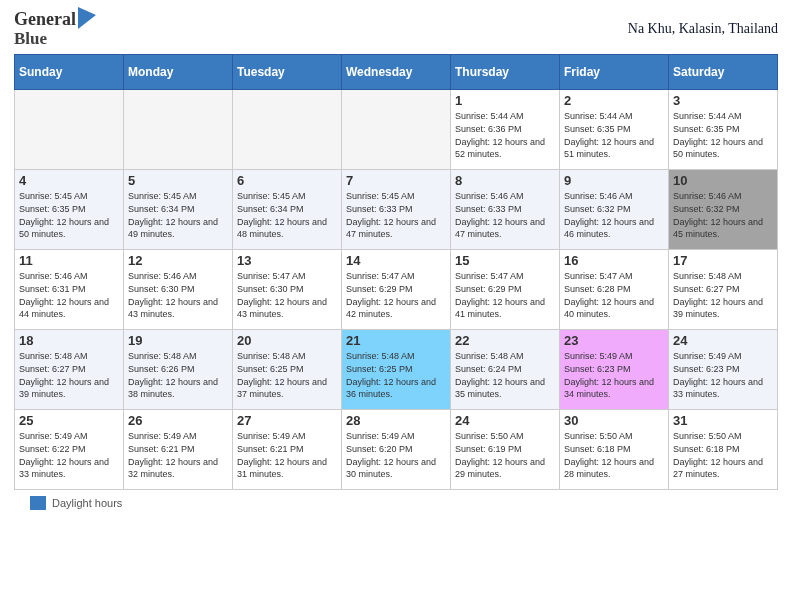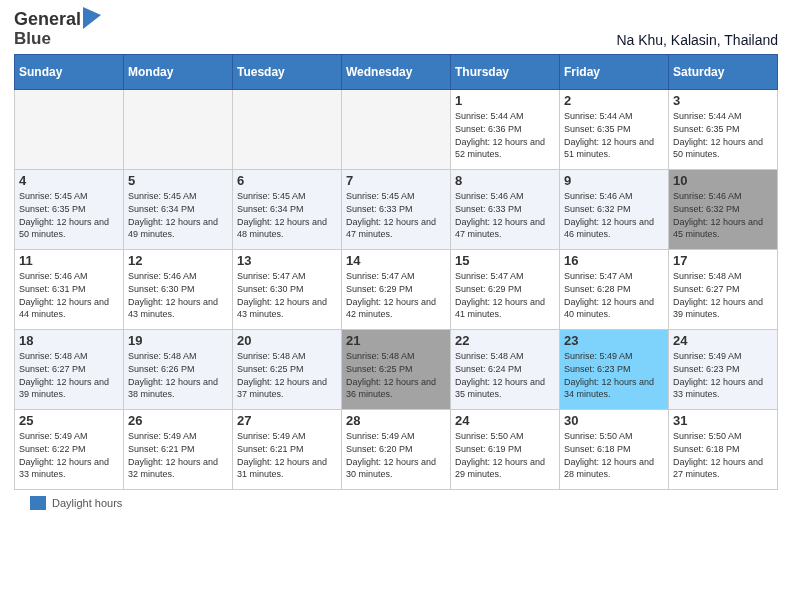--- a/index.html
+++ b/index.html
@@ -11,22 +11,23 @@
       overflow: hidden;
     }
     .page {
       width: 792px;
       min-height: 612px;
       padding: 10px 14px 8px 14px;
     }
     .header {
       display: flex;
       justify-content: space-between;
-      align-items: flex-end;
+      align-items: center;
       margin-bottom: 6px;
+      font-family: Liberation Serif, serif;
     }
     .logo {
       display: flex;
       align-items: center;
     }
     .logo-text {
       display: flex;
       flex-direction: column;
       line-height: 1.1;
     }
@@ -233,29 +234,29 @@
             <div class="day-info">Sunrise: 5:48 AM<br>Sunset: 6:27 PM<br>Daylight: 12 hours and 39 minutes.</div>
           </td>
           <td style="background: rgb(240, 244, 250);">
             <span class="day-num">19</span>
             <div class="day-info">Sunrise: 5:48 AM<br>Sunset: 6:26 PM<br>Daylight: 12 hours and 38 minutes.</div>
           </td>
           <td style="background: rgb(240, 244, 250);">
             <span class="day-num">20</span>
             <div class="day-info">Sunrise: 5:48 AM<br>Sunset: 6:25 PM<br>Daylight: 12 hours and 37 minutes.</div>
           </td>
-          <td style="background: #a3a3a3;">
+          <td style="background: #7dd3fc;">
             <span class="day-num">21</span>
             <div class="day-info">Sunrise: 5:48 AM<br>Sunset: 6:25 PM<br>Daylight: 12 hours and 36 minutes.</div>
           </td>
           <td style="background: rgb(240, 244, 250);">
             <span class="day-num">22</span>
             <div class="day-info">Sunrise: 5:48 AM<br>Sunset: 6:24 PM<br>Daylight: 12 hours and 35 minutes.</div>
           </td>
-          <td style="background: #7dd3fc;">
+          <td style="background: #f0abfc;">
             <span class="day-num">23</span>
             <div class="day-info">Sunrise: 5:49 AM<br>Sunset: 6:23 PM<br>Daylight: 12 hours and 34 minutes.</div>
           </td>
           <td style="background: rgb(240, 244, 250);">
             <span class="day-num">24</span>
             <div class="day-info">Sunrise: 5:49 AM<br>Sunset: 6:23 PM<br>Daylight: 12 hours and 33 minutes.</div>
           </td>
         </tr>
         <tr>
           <td>

